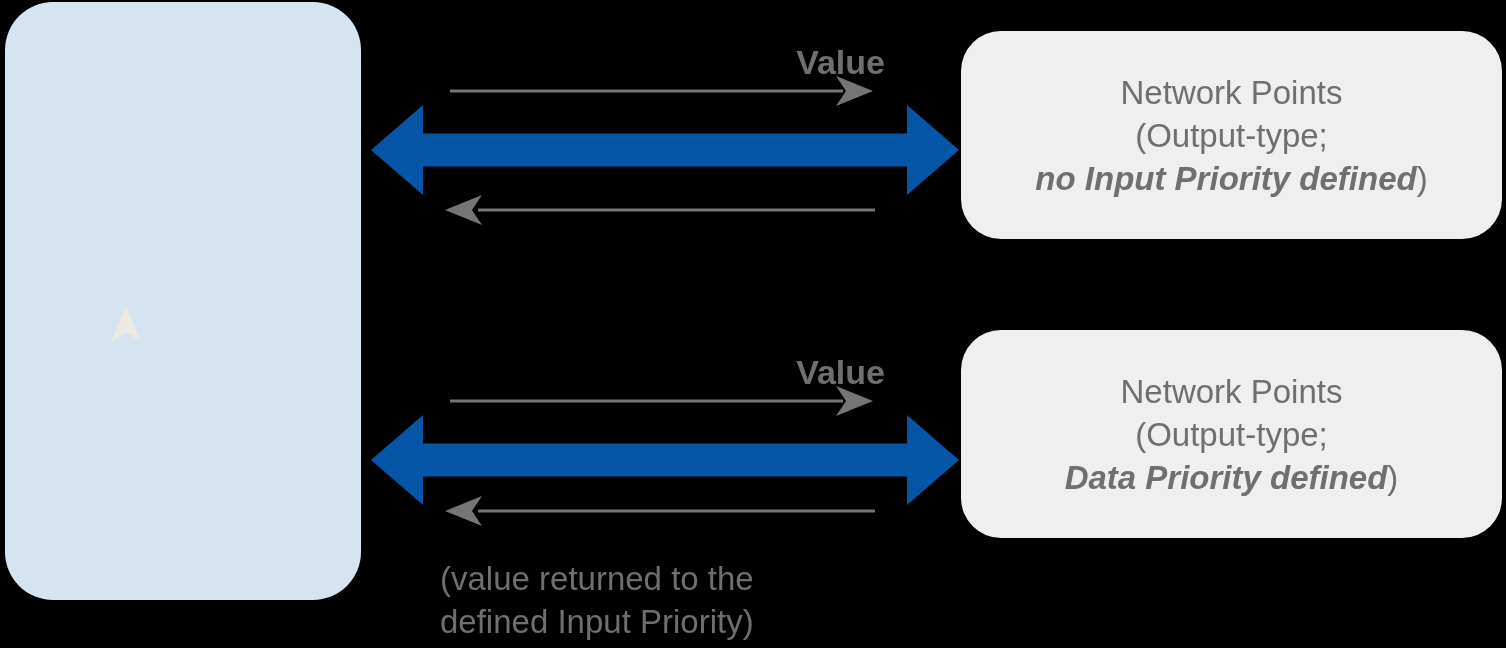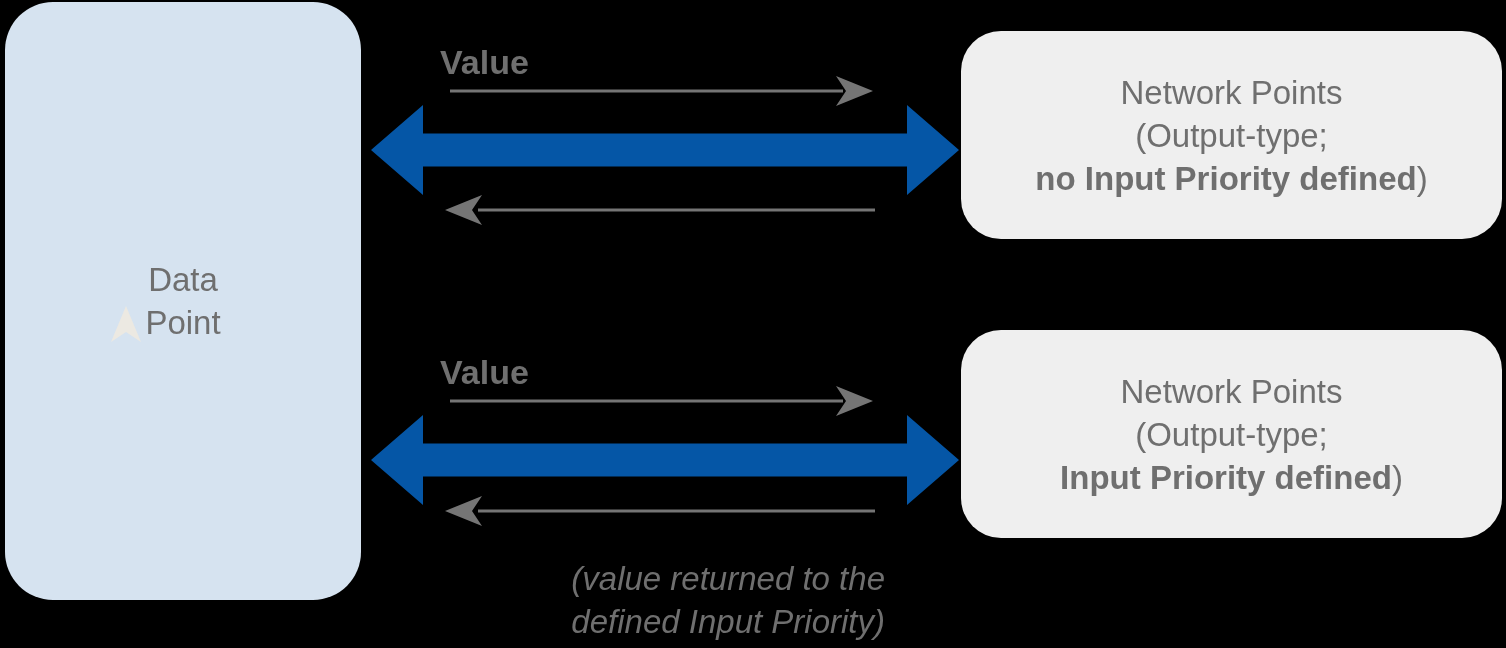--- a/index.html
+++ b/index.html
@@ -20,62 +20,58 @@
     left:961px;width:541px;height:208px;
     background:var(--right-box,#efefef);
     border-radius:40px;
   }
   .right-box.top{top:31px;}
   .right-box.bottom{top:330px;}
   .box-text{
     color:var(--text,#6f6f6f);
     font-size:33px;line-height:43px;text-align:center;
   }
-  .bold{font-weight:bold;}
+  .bold{font-weight:bold;font-style:italic;}
   .cursor-icon{position:absolute;left:106px;top:304px;width:30px;height:36px;}
   .flow-label{
     position:absolute;left:440px;width:445px;
-    text-align:left;color:var(--text,#6f6f6f);
+    text-align:right;color:var(--text,#6f6f6f);
     font-size:34px;line-height:43px;font-weight:bold;
   }
   .flow-note{
     position:absolute;left:440px;width:445px;
-    text-align:right;color:var(--text,#6f6f6f);
-    font-size:33px;line-height:43px;font-weight:normal;font-style:italic;
+    text-align:left;color:var(--text,#6f6f6f);
+    font-size:33px;line-height:43px;font-weight:normal;
   }
   .arrow-layer{position:absolute;left:0;top:0;width:1506px;height:648px;}
 </style>
 </head>
 <body>
 
 <div class="stage" style="--bg: #000000; --left-box: #d6e3f0; --right-box: #efefef; --text: #6f6f6f; --arrow-gray: #757575; --blue: #0556a6; --cursor: #ece9e2;">
 
   <div class="box left-box">
     <svg class="cursor-icon" viewBox="0 0 30 36">
       <path d="M15 0 L30 36 L15 26 L0 36 Z" fill="var(--cursor,#ece9e2)"></path>
     </svg>
-    <div class="box-text">
-      <div>Data</div>
-      <div>Point</div>
-    </div>
   </div>
 
   <div class="box right-box top">
     <div class="box-text">
       <div>Network Points</div>
       <div>(Output-type;</div>
       <div><span class="bold">no Input Priority defined</span><span>)</span></div>
     </div>
   </div>
 
   <div class="box right-box bottom">
     <div class="box-text">
       <div>Network Points</div>
       <div>(Output-type;</div>
-      <div><span class="bold">Input Priority defined</span><span>)</span></div>
+      <div><span class="bold">Data Priority defined</span><span>)</span></div>
     </div>
   </div>
 
   <svg class="arrow-layer" viewBox="0 0 1506 648">
 
     <g>
       <line x1="450" y1="91" x2="843" y2="91" stroke="var(--arrow-gray,#757575)" stroke-width="3"></line>
       <polygon points="873,91 836,76 846,91 836,106" fill="var(--arrow-gray,#757575)"></polygon>
     </g>
 

